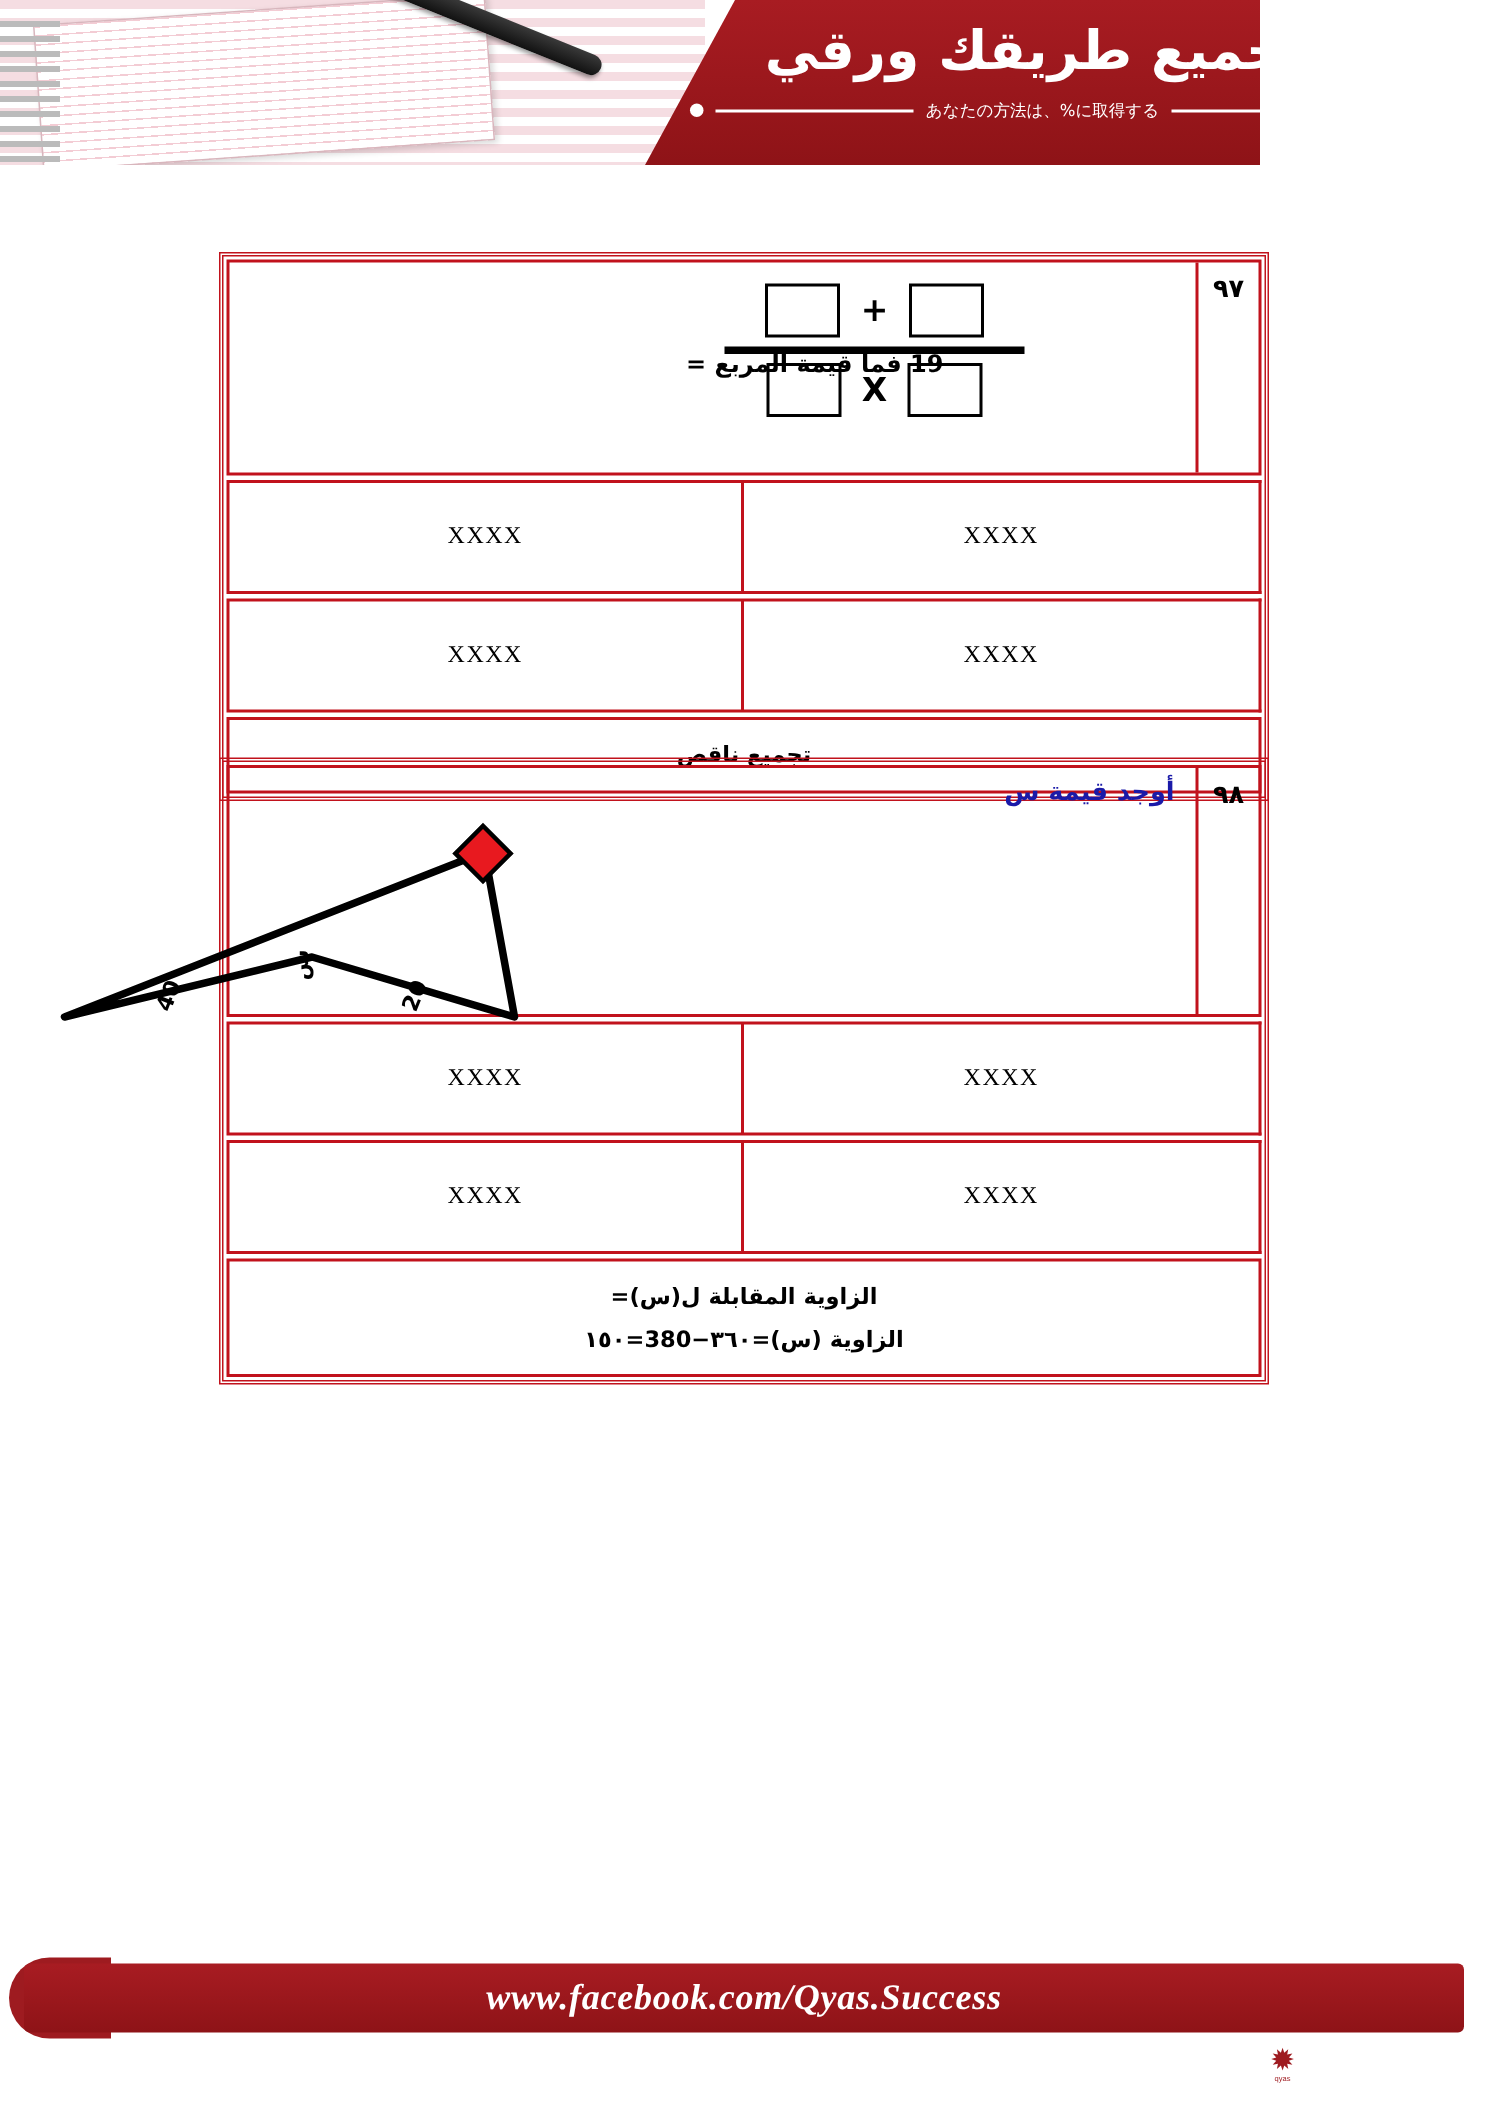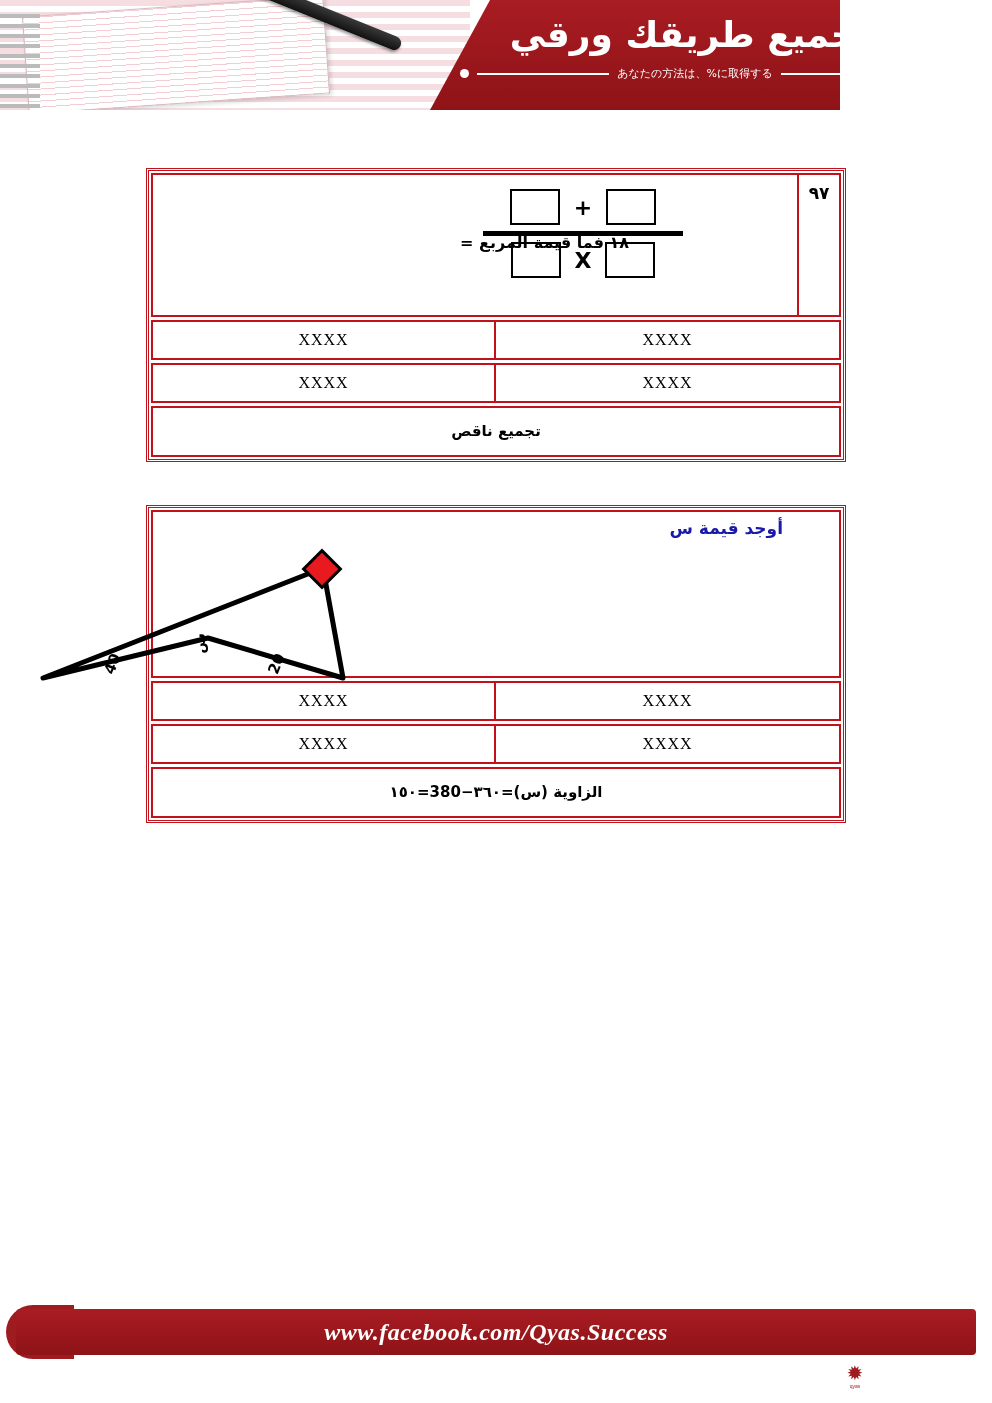--- a/index.html
+++ b/index.html
@@ -101,21 +101,21 @@
     font-family:"DejaVu Sans", sans-serif;
     box-sizing:border-box;
   }
   .stem-body{margin-right:46px;padding:10px 8px;min-height:100px;}
 
   .answers{display:flex;flex-wrap:wrap;margin-top:3px;}
   .ans{
     box-sizing:border-box;
     width:50%;
     border:2px solid #c1121c;
-    padding:9px 0;
+    padding:27px 0;
     text-align:center;
     font-size:16px;
     letter-spacing:1px;
     font-family:"Liberation Serif", serif;
     margin-bottom:3px;
   }
   .ans:nth-child(odd){border-left:none;}
   .solution{
     border:2px solid #c1121c;
     padding:9px 6px;
@@ -215,40 +215,41 @@
             <span class="op">+</span>
             <span class="emptybox"></span>
           </div>
           <div class="frac-bar"></div>
           <div class="frac-row">
             <span class="emptybox"></span>
             <span class="op">X</span>
             <span class="emptybox"></span>
           </div>
         </div>
-        <div class="q97-text">١٨ فما قيمة المربع  =</div>
+        <div class="q97-text">19 فما قيمة المربع  =</div>
       </div>
     </div>
 
     <div class="answers">
       <div class="ans">XXXX</div>
       <div class="ans">XXXX</div>
       <div class="ans">XXXX</div>
       <div class="ans">XXXX</div>
     </div>
 
     <div class="solution">
       <div>تجميع ناقص</div>
     </div>
   </div>
 </div>
 
 <div class="qblock" style="top:505px;">
   <div class="outer">
     <div class="stem" style="height:168px;">
+      <div class="qnum">٩٨</div>
       <div class="stem-body" style="padding:4px 0;">
         <div class="q98-prompt">أوجد قيمة س</div>
         <div class="q98-fig">
           <svg width="560" height="150" viewBox="0 0 560 150" style="position:absolute;right:220px;top:0;">
 
             <polyline points="310,30 30,140 195,100 330,140 310,30" fill="none" stroke="#000000" stroke-width="5" stroke-linejoin="round" stroke-linecap="round"></polyline>
 
             <g>
               <rect x="296" y="18" width="26" height="26" transform="rotate(45 309 31)" fill="#e8191f" stroke="#000000" stroke-width="3"></rect>
             </g>
@@ -262,20 +263,21 @@
     </div>
 
     <div class="answers">
       <div class="ans">XXXX</div>
       <div class="ans">XXXX</div>
       <div class="ans">XXXX</div>
       <div class="ans">XXXX</div>
     </div>
 
     <div class="solution">
+      <div>الزاوية المقابلة ل(س)=</div>
       <div>الزاوية (س)=٣٦٠−380=١٥٠</div>
     </div>
   </div>
 </div>
 
 <div class="footer">
   <div class="footer-circle"></div>
   <div class="footer-bar">
     <div class="footer-text">www.facebook.com/Qyas.Success</div>
   </div>

